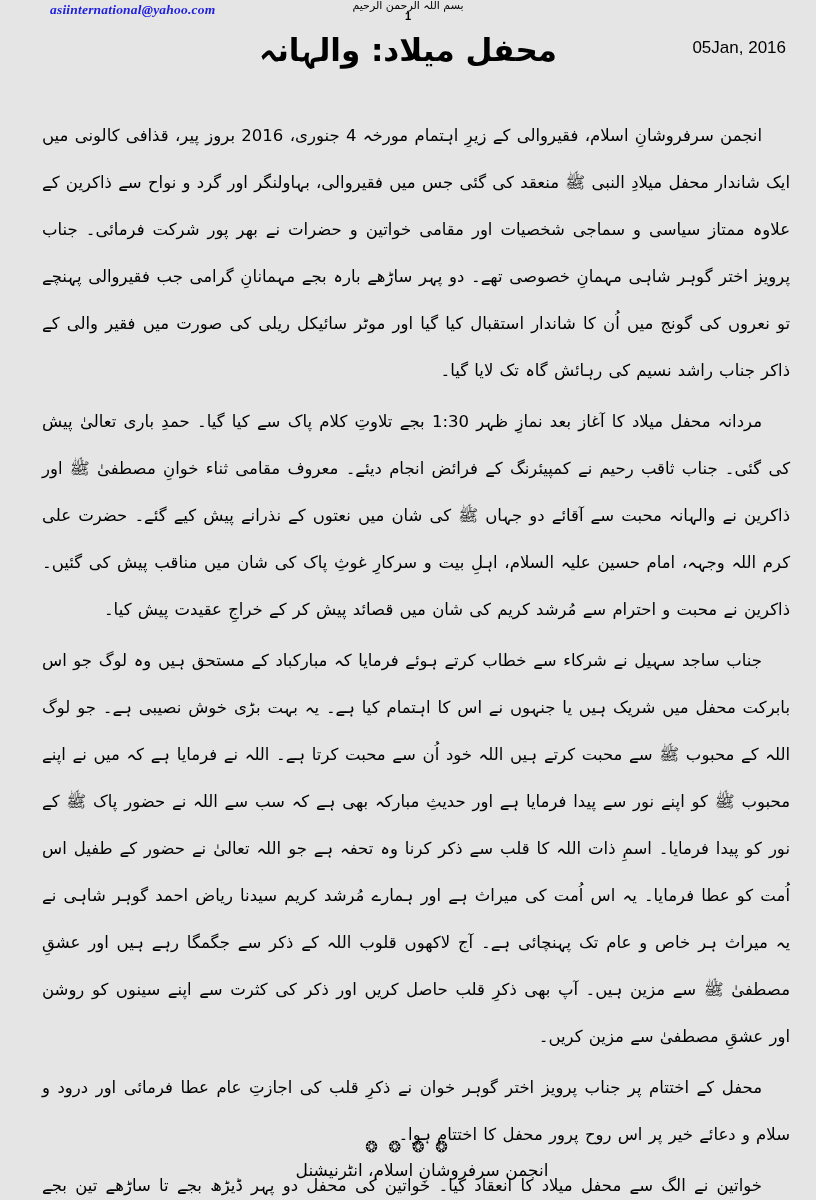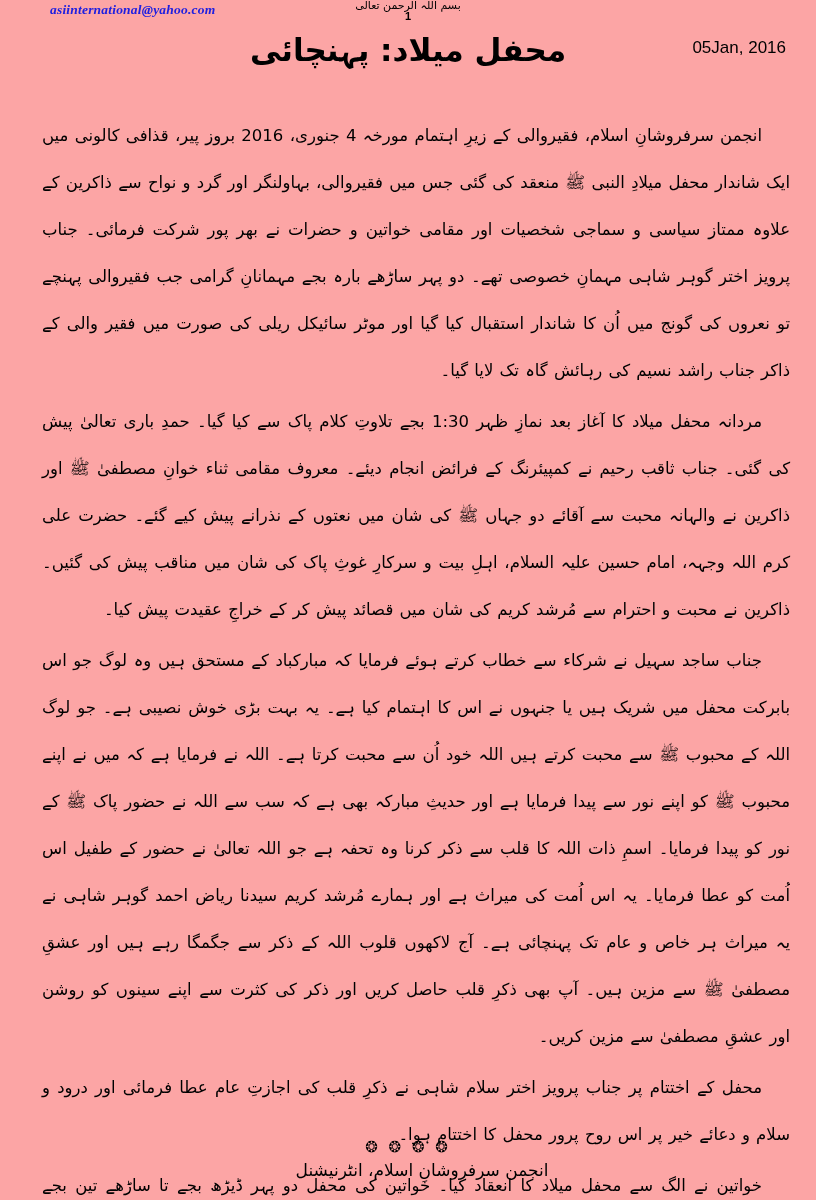--- a/index.html
+++ b/index.html
@@ -14,21 +14,21 @@
     overflow: hidden;
     font-family: "DejaVu Sans", sans-serif;
     color: #000000;
     position: relative;
   }
   .page {
     position: relative;
     width: 816px;
     height: 1200px;
     box-sizing: border-box;
-    background: #fca5a5;
+    background: #e5e5e5;
   }
 
   
   .header {
     position: relative;
     height: 100px;
   }
   .header-email {
     position: absolute;
     top: 2px;
@@ -176,34 +176,34 @@
 </style>
 </head>
 <body>
 
 <div class="page">
 
   <div class="header">
     <div class="header-email">asiinternational@yahoo.com</div>
 
     <div class="bismillah-wrap">
-      <div class="bismillah">بسم اللہ الرحمن تعالی</div>
+      <div class="bismillah">بسم اللہ الرحمن الرحیم</div>
       <div class="page-number">1</div>
     </div>
 
-    <div class="doc-title">محفل میلاد:  پہنچائی</div>
+    <div class="doc-title">محفل میلاد:  والہانہ</div>
 
     <div class="doc-date">05Jan, 2016</div>
   </div>
 
   <div class="body-area">
     <p class="para">انجمن سرفروشانِ اسلام، فقیروالی کے زیرِ اہتمام مورخہ 4 جنوری، 2016 بروز پیر،  قذافی کالونی میں ایک شاندار محفل میلادِ النبی ﷺ منعقد کی گئی جس میں فقیروالی، بہاولنگر اور گرد و نواح سے ذاکرین کے علاوہ ممتاز سیاسی و سماجی شخصیات اور مقامی خواتین و حضرات نے بھر پور شرکت فرمائی۔ جناب پرویز اختر گوہر شاہی مہمانِ خصوصی تھے۔ دو پہر ساڑھے بارہ بجے مہمانانِ گرامی جب فقیروالی پہنچے تو نعروں کی گونج میں اُن کا شاندار استقبال کیا گیا اور موٹر سائیکل ریلی کی صورت میں فقیر والی کے ذاکر جناب راشد نسیم کی رہائش گاہ تک لایا گیا۔</p>
     <p class="para">مردانہ محفل میلاد کا آغاز بعد نمازِ ظہر 1:30 بجے تلاوتِ کلام پاک سے کیا گیا۔ حمدِ باری تعالیٰ پیش کی گئی۔ جناب ثاقب رحیم نے کمپیئرنگ کے فرائض انجام دیئے۔ معروف مقامی ثناء خوانِ مصطفیٰ ﷺ اور ذاکرین نے والہانہ محبت سے آقائے دو جہاں ﷺ کی شان میں نعتوں کے نذرانے پیش کیے گئے۔ حضرت علی کرم اللہ وجہہ، امام حسین علیہ السلام، اہلِ بیت و سرکارِ غوثِ پاک کی شان میں مناقب پیش کی گئیں۔ ذاکرین نے محبت و احترام سے مُرشد کریم کی شان میں قصائد پیش کر کے خراجِ عقیدت پیش کیا۔</p>
     <p class="para">جناب ساجد سہیل نے شرکاء سے خطاب کرتے ہوئے فرمایا کہ مبارکباد کے مستحق ہیں وہ لوگ جو اس بابرکت محفل میں شریک ہیں یا جنہوں نے اس کا اہتمام کیا ہے۔ یہ بہت بڑی خوش نصیبی ہے۔ جو لوگ اللہ کے محبوب ﷺ سے محبت کرتے ہیں اللہ خود اُن سے محبت کرتا ہے۔ اللہ نے فرمایا ہے کہ میں نے اپنے محبوب ﷺ کو اپنے نور سے پیدا فرمایا ہے اور حدیثِ مبارکہ بھی ہے کہ سب سے اللہ نے حضور پاک ﷺ کے نور کو پیدا فرمایا۔ اسمِ ذات اللہ کا قلب سے ذکر کرنا وہ تحفہ ہے جو اللہ تعالیٰ نے حضور کے طفیل اس اُمت کو عطا فرمایا۔ یہ اس اُمت کی میراث ہے اور ہمارے مُرشد کریم سیدنا ریاض احمد گوہر شاہی نے یہ میراث ہر خاص و عام تک پہنچائی ہے۔ آج لاکھوں قلوب اللہ کے ذکر سے جگمگا رہے ہیں اور عشقِ مصطفیٰ ﷺ سے مزین ہیں۔ آپ بھی ذکرِ قلب حاصل کریں اور ذکر کی کثرت سے اپنے سینوں کو روشن اور عشقِ مصطفیٰ سے مزین کریں۔</p>
-    <p class="para">محفل کے اختتام پر جناب پرویز اختر سلام شاہی نے ذکرِ قلب کی اجازتِ عام عطا فرمائی اور درود و سلام و دعائے خیر پر اس روح پرور محفل کا اختتام ہوا۔</p>
+    <p class="para">محفل کے اختتام پر جناب پرویز اختر گوہر خوان نے ذکرِ قلب کی اجازتِ عام عطا فرمائی اور درود و سلام و دعائے خیر پر اس روح پرور محفل کا اختتام ہوا۔</p>
     <div class="last-para-row">
       <p class="para">خواتین نے الگ سے محفل میلاد کا انعقاد کیا۔ خواتین کی محفل دو پہر ڈیڑھ بجے تا ساڑھے تین بجے جاری رہی جس میں اُنہوں نے سیرتِ نبوی ﷺ پر روشنی ڈالی اور نعتیہ کلام پیش کیا۔ خواتین نے محفل میلاد میں بھر پور شرکت فرمائی۔ محفل کا اختتام درود و سلام اور دعائے خیر پر کیا گیا۔</p>
 
     </div>
   </div>
 
   <div class="footer">
     <div class="ornaments">❂ ❂ ❂ ❂</div>
 
     <div class="org-name">انجمن سرفروشانِ اسلام، انٹرنیشنل</div>

